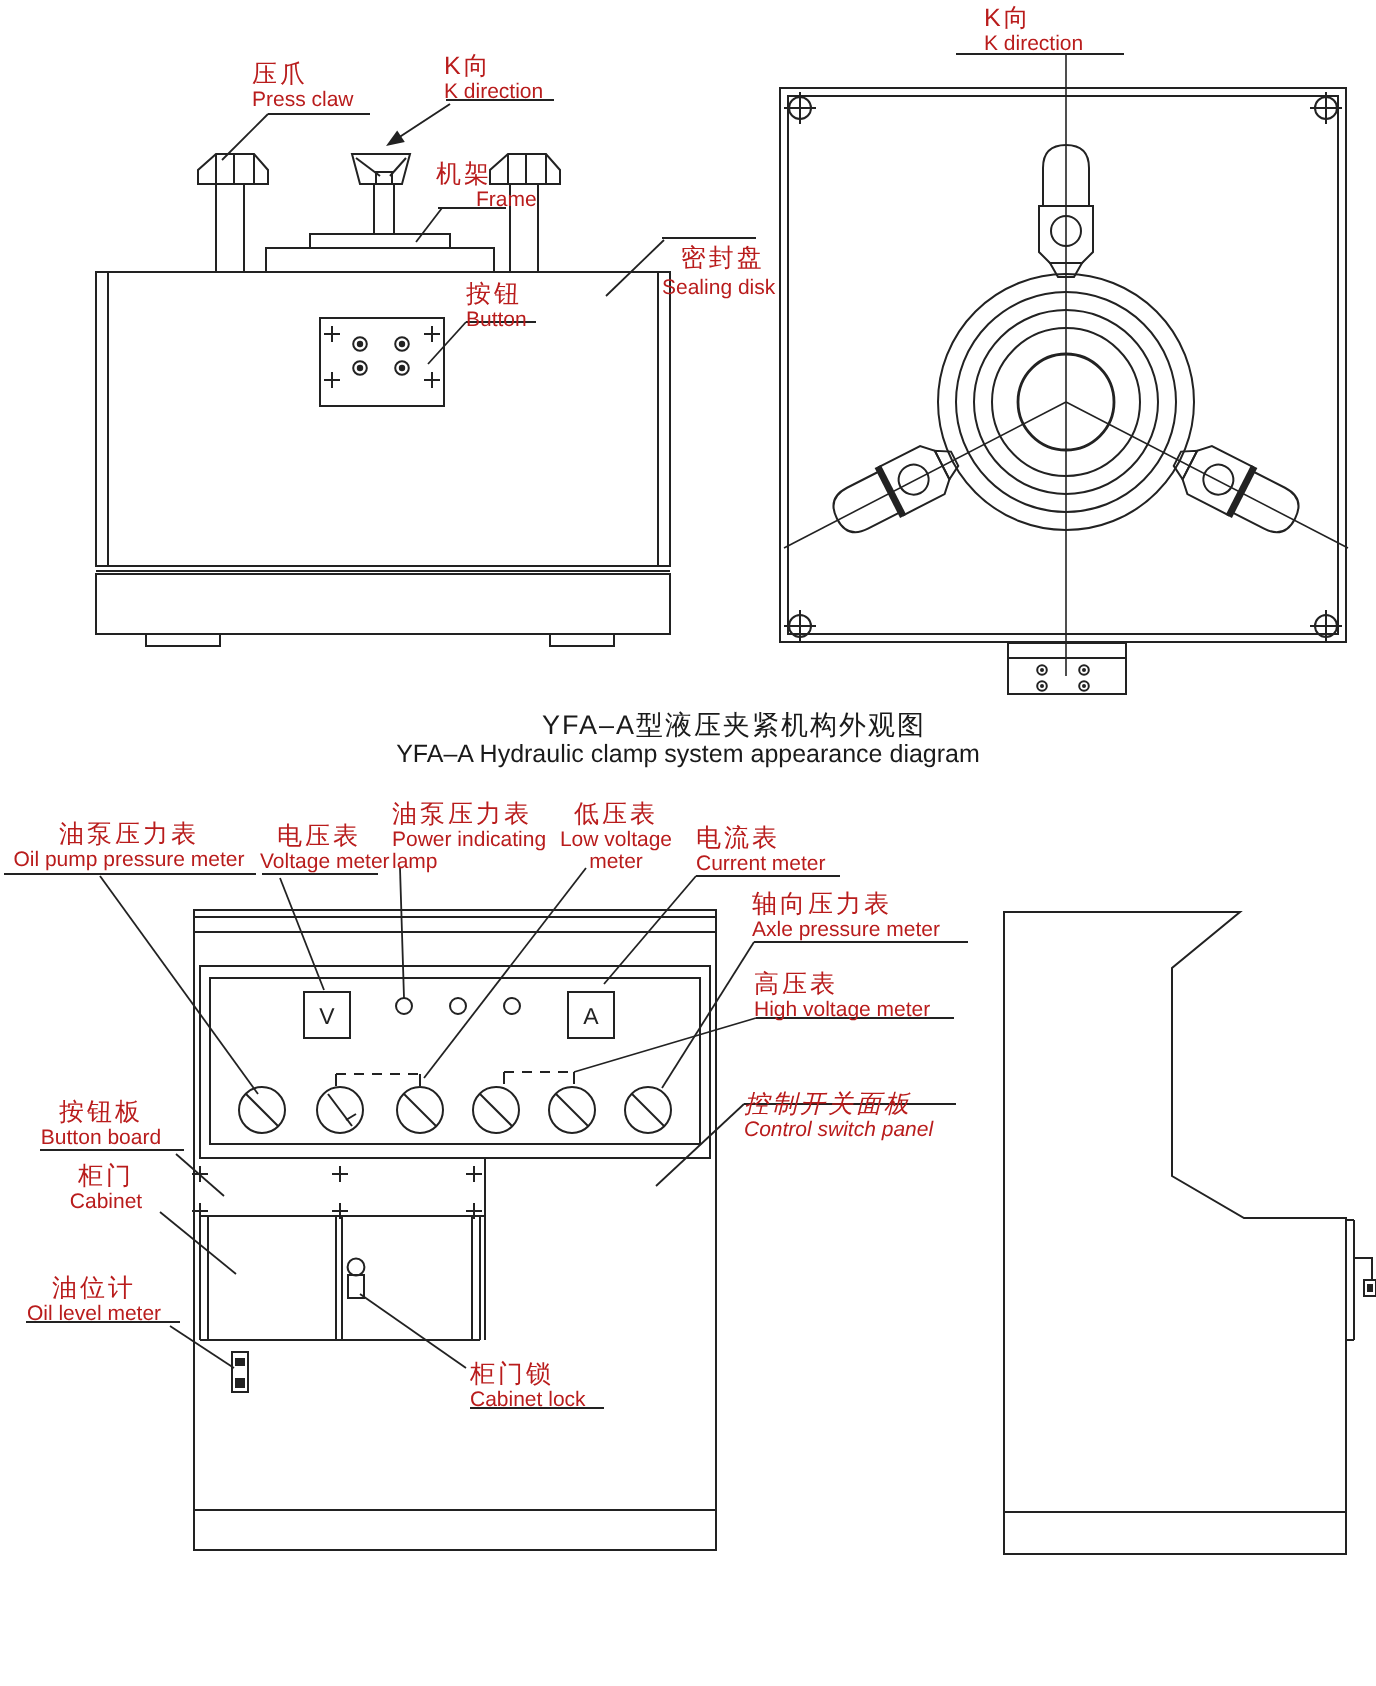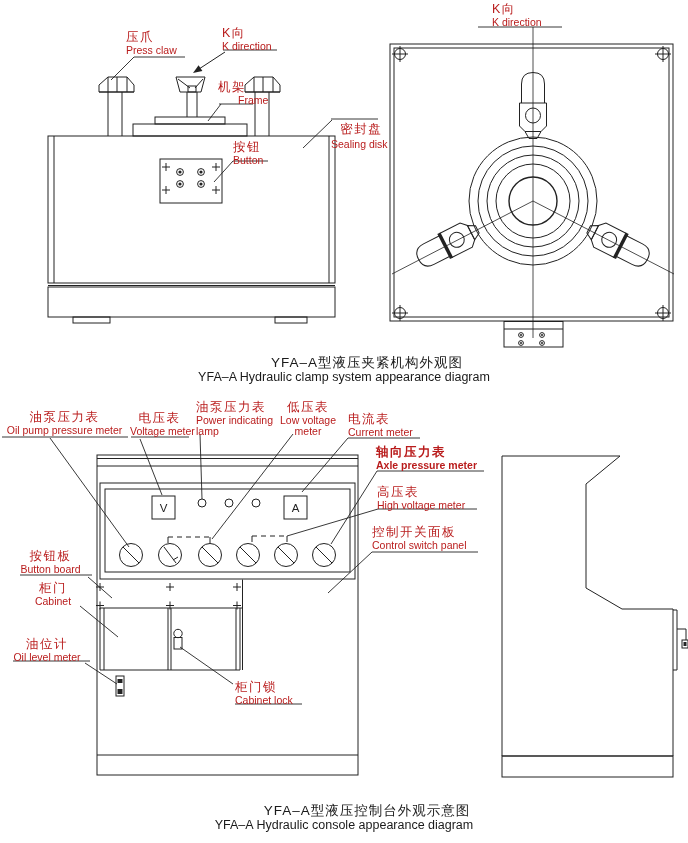--- a/index.html
+++ b/index.html
@@ -339,46 +339,42 @@
   <div class="en">Power indicating lamp</div>
 </div>
 <div class="lbl ta-c" style="left:276px;top:401px;width:64px;">
   <div class="zh">低压表</div>
   <div class="en">Low voltage meter</div>
 </div>
 <div class="lbl nw" style="left:348px;top:413px;">
   <div class="zh">电流表</div>
   <div class="en">Current meter</div>
 </div>
-<div class="lbl nw" style="left:376px;top:446px;font-weight:bold;">
+<div class="lbl nw" style="left:376px;top:446px;">
   <div class="zh">轴向压力表</div>
   <div class="en">Axle pressure meter</div>
 </div>
 <div class="lbl nw" style="left:377px;top:486px;">
   <div class="zh">高压表</div>
   <div class="en">High voltage meter</div>
 </div>
-<div class="lbl nw" style="left:372px;top:526px;">
+<div class="lbl nw" style="left:372px;top:546px;font-style:italic;">
   <div class="zh">控制开关面板</div>
   <div class="en">Control switch panel</div>
 </div>
 <div class="lbl nw ta-r" style="left:10px;top:550px;width:81px;">
   <div class="zh">按钮板</div>
   <div class="en">Button board</div>
 </div>
 <div class="lbl nw ta-r" style="left:18px;top:582px;width:70px;">
   <div class="zh">柜门</div>
   <div class="en">Cabinet</div>
 </div>
 <div class="lbl nw ta-r" style="left:5px;top:638px;width:84px;">
   <div class="zh">油位计</div>
   <div class="en">Oil level meter</div>
 </div>
 <div class="lbl nw" style="left:235px;top:681px;">
   <div class="zh">柜门锁</div>
   <div class="en">Cabinet lock</div>
 </div>
-<div class="caption" style="top:803px;">
-  <div class="zh">YFA–A型液压控制台外观示意图</div>
-  <div class="en">YFA–A Hydraulic console appearance diagram</div>
-</div>
 
 </div>
 
 </body></html>

